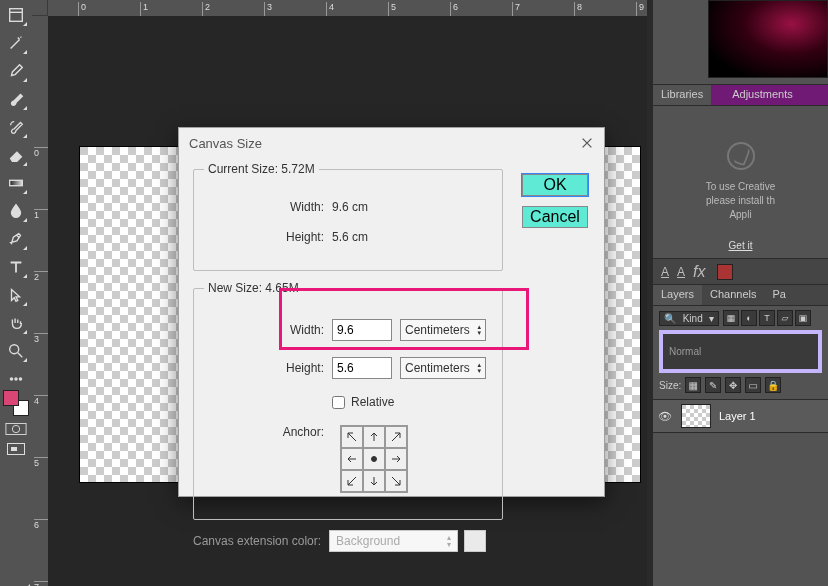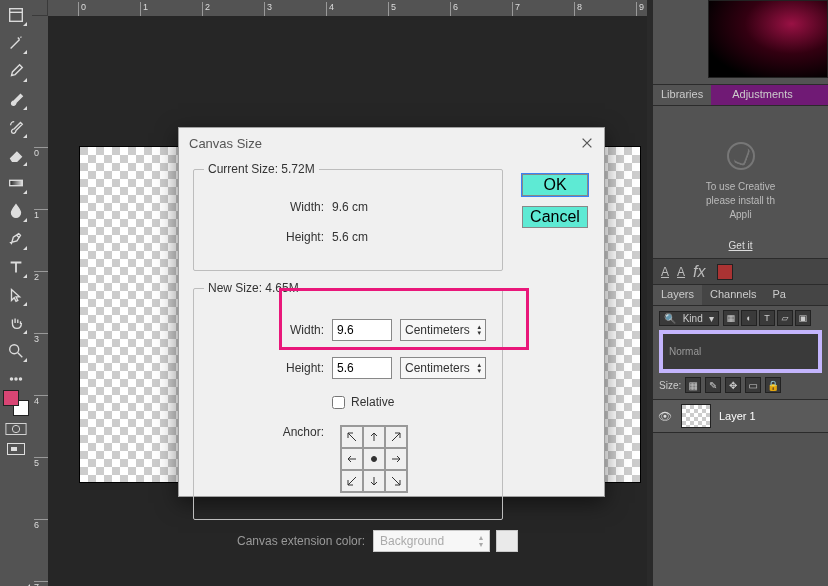--- a/index.html
+++ b/index.html
@@ -55,22 +55,22 @@
   .relative-row { display:flex; align-items:center; margin:4px 0 6px 128px; font-size:12px; }
   .relative-row input { margin-right:6px; }
 
   .anchor-row { display:flex; align-items:flex-start;gap:8px; }
   .anchor-grid { display:grid; grid-template-columns:repeat(3,22px); grid-template-rows:repeat(3,22px); gap:0; border:1px solid #999; }
   .anchor-cell { width:22px; height:22px; border:1px solid #999; display:flex; align-items:center; justify-content:center; background:#f0f0f0; cursor:pointer; }
   .anchor-cell.center{ background:#f0f0f0; }
   .anchor-cell svg{ width:14px; height:14px; stroke:#333; fill:#333; }
 
   .ext-row { display:flex; align-items:center; font-size:12px; color:#999; margin-top:6px; }
-  .ext-row .lbl2{ margin-right:8px;margin-left:44px; }
-  .ext-select { height:22px; width:117px; border:1px solid #c9c9c9; background:#f7f7f7; color:#aaa; display:flex; align-items:center; justify-content:space-between; padding:0 6px; }
+  .ext-row .lbl2{ margin-right:8px; }
+  .ext-select { height:22px; width:129px; border:1px solid #c9c9c9; background:#f7f7f7; color:#aaa; display:flex; align-items:center; justify-content:space-between; padding:0 6px; }
   .color-sq { width:22px; height:22px; border:1px solid #c9c9c9; background:#eaeaea; margin-left:6px; }
 
   .dlg-buttons { position:absolute; right:16px; top:46px; display:flex; flex-direction:column; gap:10px; }
   .btn { width:66px; height:22px; font-size:16px; background:#5eead4; border:1px solid #888; cursor:pointer; display:flex; align-items:center; justify-content:center; }
   .btn.primary{ box-shadow:0 0 0 1px #3b82f6; }
 
   .highlight-box { position:absolute; border:3px solid #e9177a; pointer-events:none; }
 
   
   .right-rail { position:absolute; right:0; top:0; width:175px; height:586px; background:#535353; }

